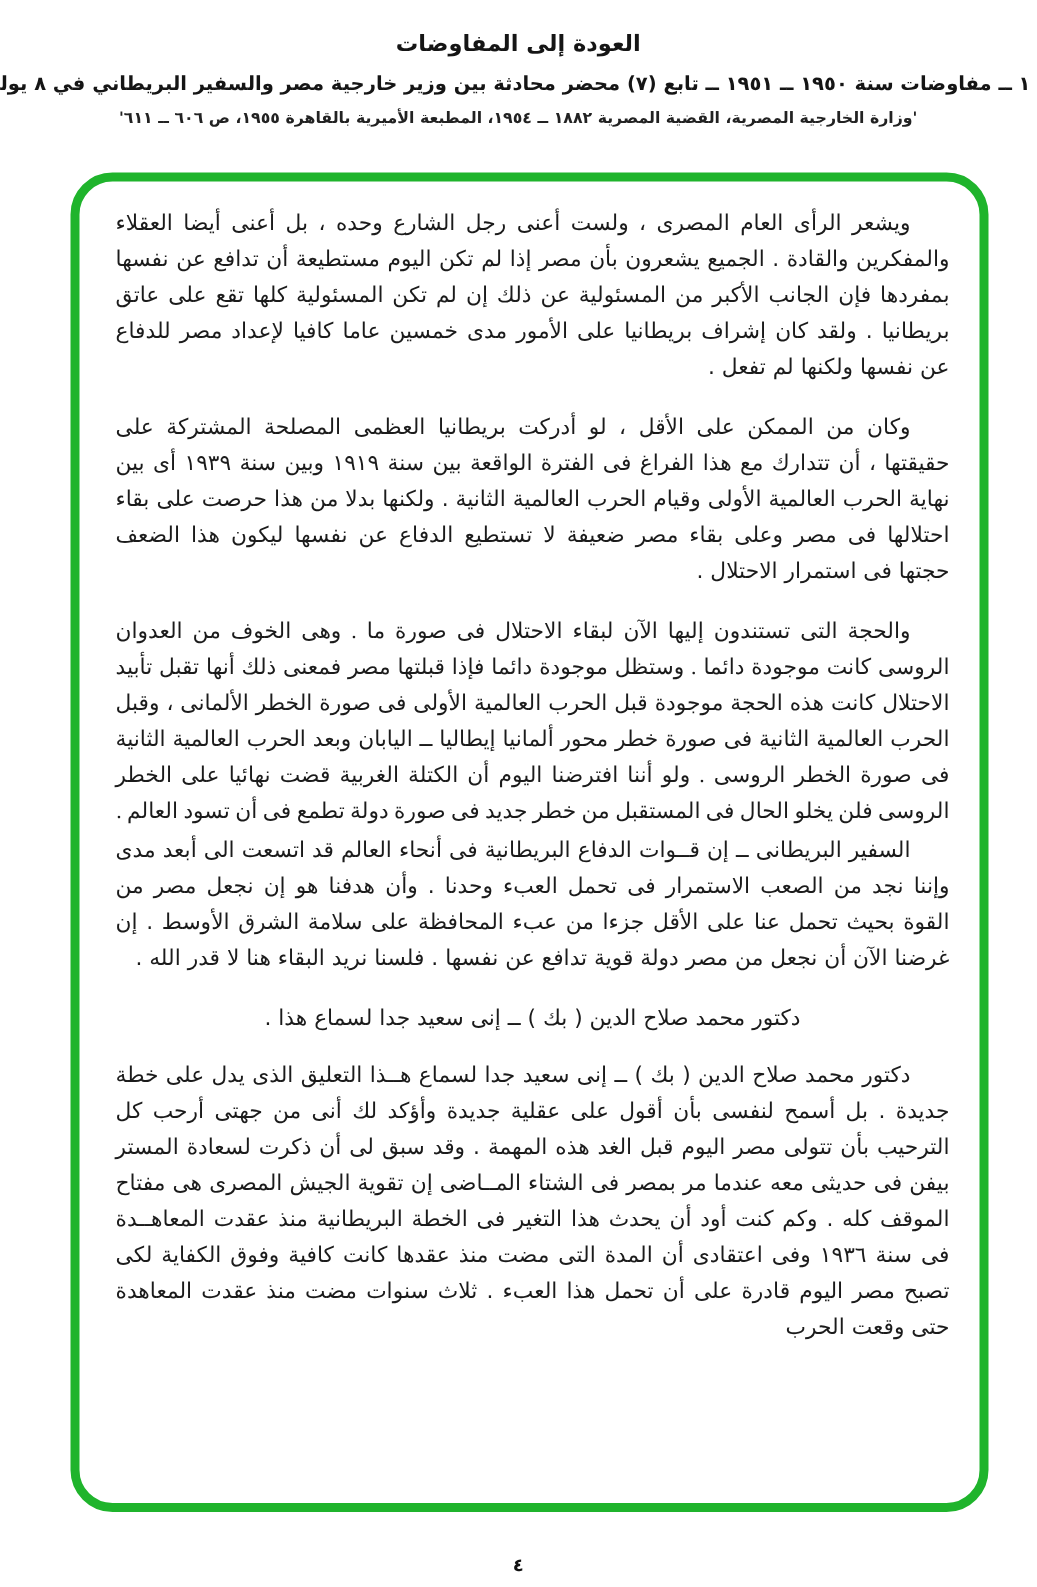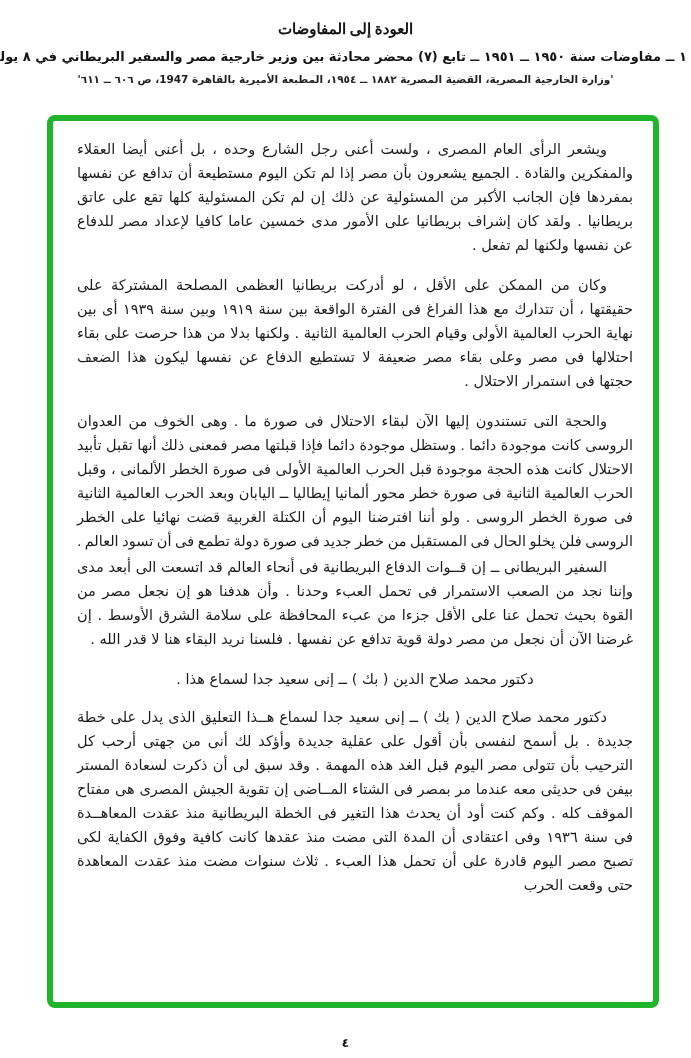--- a/index.html
+++ b/index.html
@@ -24,21 +24,20 @@
     top: 20px;
     left: 0;
     right: 0;
     text-align: center;
   }
   .doc-title {
     font-size: 15px;
     font-weight: bold;
     color: #151515;
     margin: 0;
-    font-family: Liberation Serif, serif;
   }
   .catalog-line {
     font-size: 13px;
     font-weight: bold;
     color: #151515;
     margin-top: 11px;
     padding: 0 4px;
     text-align: center;
     white-space: nowrap;
   }
@@ -50,21 +49,21 @@
     text-align: center;
   }
   .scan-frame {
     position: absolute;
     left: 47px;
     top: 115px;
     width: 612px;
     height: 893px;
     box-sizing: border-box;
     border: 6px solid #1fb42c;
-    border-radius: 8px;
+    border-radius: 28px;
     padding: 16px 20px 0 24px;
     overflow: hidden;
     background: #ffffff;
   }
   .para {
     font-size: 14.5px;
     line-height: 24px;
     text-align: justify;
     text-indent: 26px;
     color: #1b1b1b;
@@ -91,21 +90,21 @@
   }
 </style>
 </head>
 <body>
 
 <div class="page">
 
   <div class="header">
     <h1 class="doc-title">العودة إلى المفاوضات</h1>
     <div class="catalog-line">١ ــ مفاوضات سنة ١٩٥٠ ــ ١٩٥١ ــ تابع (٧) محضر محادثة بين وزير خارجية مصر والسفير البريطاني في ٨ يوليه</div>
-    <div class="source-line">'وزارة الخارجية المصرية، القضية المصرية ١٨٨٢ ــ ١٩٥٤، المطبعة الأميرية بالقاهرة 1947، ص ٦٠٦ ــ ٦١١'</div>
+    <div class="source-line">'وزارة الخارجية المصرية، القضية المصرية ١٨٨٢ ــ ١٩٥٤، المطبعة الأميرية بالقاهرة ١٩٥٥، ص ٦٠٦ ــ ٦١١'</div>
   </div>
 
   <div class="scan-frame">
     <p class="para">ويشعر الرأى العام المصرى ، ولست أعنى رجل الشارع وحده ، بل أعنى أيضا العقلاء والمفكرين والقادة . الجميع يشعرون بأن مصر إذا لم تكن اليوم مستطيعة أن تدافع عن نفسها بمفردها فإن الجانب الأكبر من المسئولية عن ذلك إن لم تكن المسئولية كلها تقع على عاتق بريطانيا . ولقد كان إشراف بريطانيا على الأمور مدى خمسين عاما كافيا لإعداد مصر للدفاع عن نفسها ولكنها لم تفعل .</p>
     <p class="para">وكان من الممكن على الأقل ، لو أدركت بريطانيا العظمى المصلحة المشتركة على حقيقتها ، أن تتدارك مع هذا الفراغ فى الفترة الواقعة بين سنة ١٩١٩ وبين سنة ١٩٣٩ أى بين نهاية الحرب العالمية الأولى وقيام الحرب العالمية الثانية . ولكنها بدلا من هذا حرصت على بقاء احتلالها فى مصر وعلى بقاء مصر ضعيفة لا تستطيع الدفاع عن نفسها ليكون هذا الضعف حجتها فى استمرار الاحتلال .</p>
     <p class="para tight">والحجة التى تستندون إليها الآن لبقاء الاحتلال فى صورة ما . وهى الخوف من العدوان الروسى كانت موجودة دائما . وستظل موجودة دائما فإذا قبلتها مصر فمعنى ذلك أنها تقبل تأبيد الاحتلال كانت هذه الحجة موجودة قبل الحرب العالمية الأولى فى صورة الخطر الألمانى ، وقبل الحرب العالمية الثانية فى صورة خطر محور ألمانيا إيطاليا ــ اليابان وبعد الحرب العالمية الثانية فى صورة الخطر الروسى . ولو أننا افترضنا اليوم أن الكتلة الغربية قضت نهائيا على الخطر الروسى فلن يخلو الحال فى المستقبل من خطر جديد فى صورة دولة تطمع فى أن تسود العالم .</p>
     <p class="para">السفير البريطانى ــ إن قــوات الدفاع البريطانية فى أنحاء العالم قد اتسعت الى أبعد مدى وإننا نجد من الصعب الاستمرار فى تحمل العبء وحدنا . وأن هدفنا هو إن نجعل مصر من القوة بحيث تحمل عنا على الأقل جزءا من عبء المحافظة على سلامة الشرق الأوسط . إن غرضنا الآن أن نجعل من مصر دولة قوية تدافع عن نفسها . فلسنا نريد البقاء هنا لا قدر الله .</p>
     <p class="para speaker-line">دكتور محمد صلاح الدين ( بك ) ــ إنى سعيد جدا لسماع هذا .</p>
     <p class="para">دكتور محمد صلاح الدين ( بك ) ــ إنى سعيد جدا لسماع هــذا التعليق الذى يدل على خطة جديدة . بل أسمح لنفسى بأن أقول على عقلية جديدة وأؤكد لك أنى من جهتى أرحب كل الترحيب بأن تتولى مصر اليوم قبل الغد هذه المهمة . وقد سبق لى أن ذكرت لسعادة المستر بيفن فى حديثى معه عندما مر بمصر فى الشتاء المــاضى إن تقوية الجيش المصرى هى مفتاح الموقف كله . وكم كنت أود أن يحدث هذا التغير فى الخطة البريطانية منذ عقدت المعاهــدة فى سنة ١٩٣٦ وفى اعتقادى أن المدة التى مضت منذ عقدها كانت كافية وفوق الكفاية لكى تصبح مصر اليوم قادرة على أن تحمل هذا العبء . ثلاث سنوات مضت منذ عقدت المعاهدة حتى وقعت الحرب</p>
   </div>

